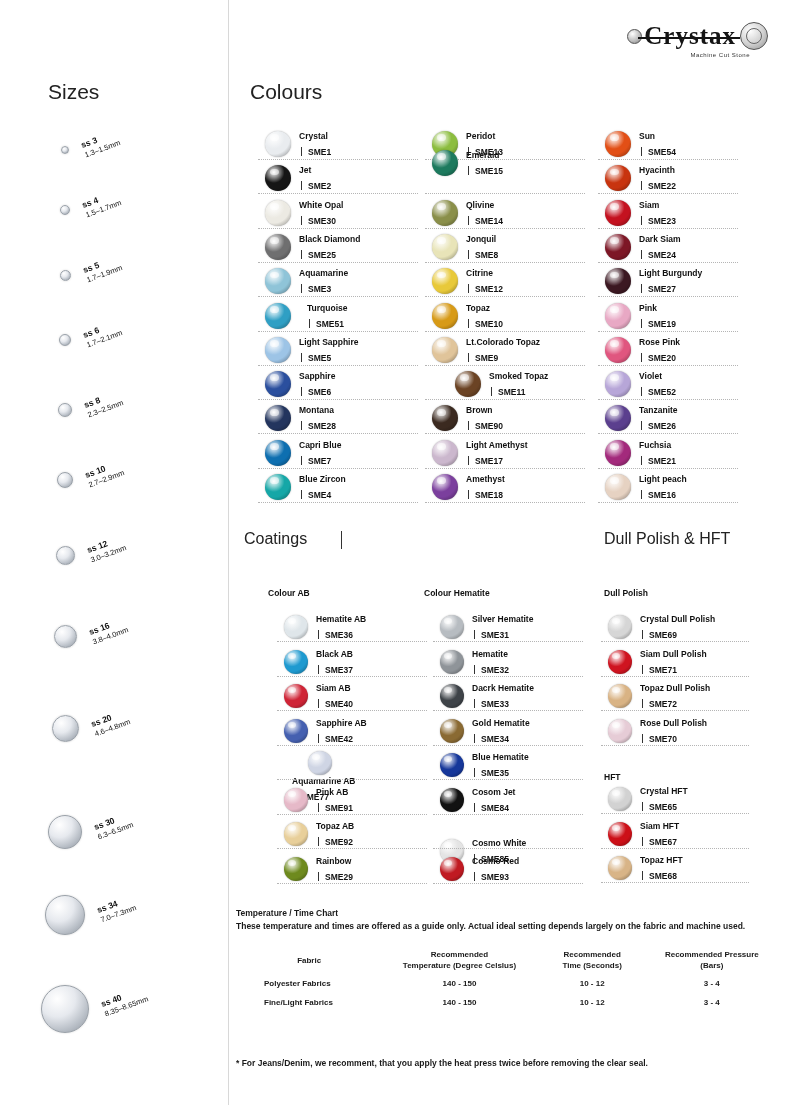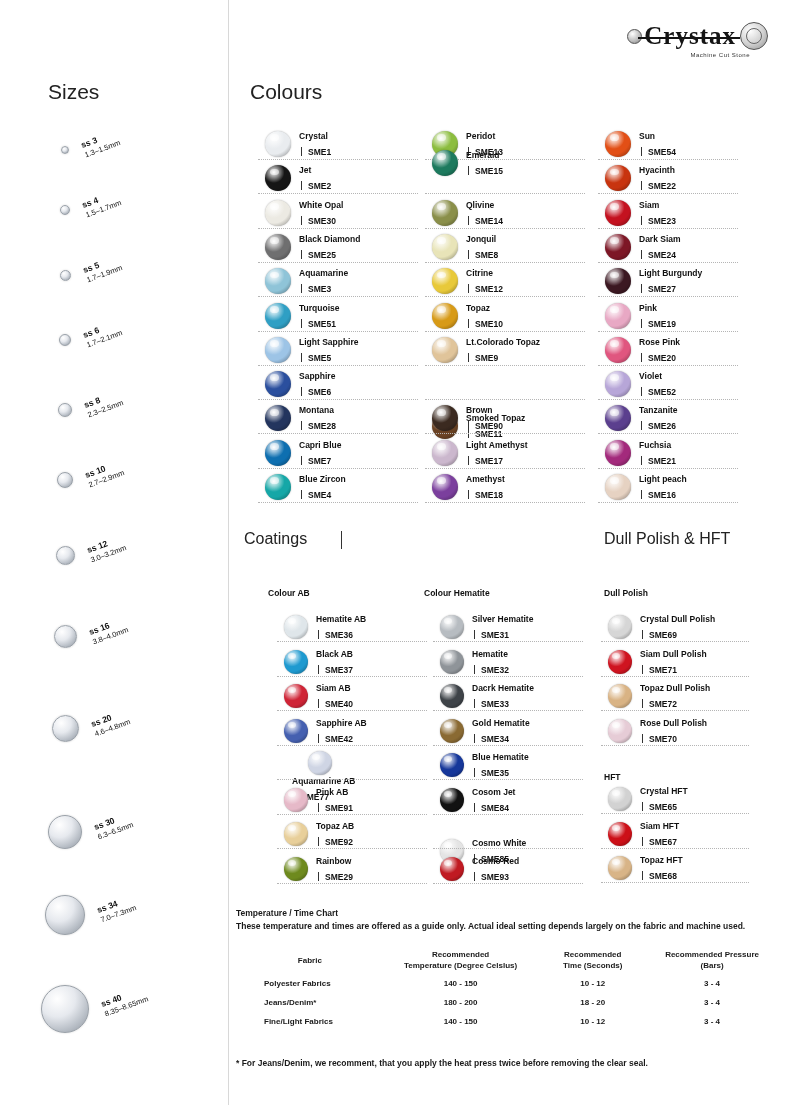--- a/index.html
+++ b/index.html
@@ -210,21 +210,21 @@
     </div>
     <div class="dotline" style="left: 258px; top: 261.9px; width: 160px;"></div>
     <div class="col-item" style="left: 265px; top: 267.2px;">
       <div class="gem lg" style="background: radial-gradient(circle at 34% 28%, rgb(255, 255, 255) 0%, rgb(143, 196, 216) 42%, rgb(143, 196, 216) 62%, rgba(0, 0, 0, 0.45) 100%), rgb(143, 196, 216);"></div>
       <div class="txt">
         <div class="nm">Aquamarine</div>
         <div class="code">SME3</div>
       </div>
     </div>
     <div class="dotline" style="left: 258px; top: 296.2px; width: 160px;"></div>
-    <div class="col-item" style="left: 265px; top: 301.5px;">
+    <div class="col-item" style="left: 265px; top: 301.5px; gap: 8px;">
       <div class="gem lg" style="background: radial-gradient(circle at 34% 28%, rgb(255, 255, 255) 0%, rgb(47, 159, 196) 42%, rgb(47, 159, 196) 62%, rgba(0, 0, 0, 0.45) 100%), rgb(47, 159, 196);"></div>
       <div class="txt">
         <div class="nm">Turquoise</div>
         <div class="code">SME51</div>
       </div>
     </div>
     <div class="dotline" style="left: 258px; top: 330.5px; width: 160px;"></div>
     <div class="col-item" style="left: 265px; top: 335.8px;">
       <div class="gem lg" style="background: radial-gradient(circle at 34% 28%, rgb(255, 255, 255) 0%, rgb(157, 196, 230) 42%, rgb(157, 196, 230) 62%, rgba(0, 0, 0, 0.45) 100%), rgb(157, 196, 230);"></div>
       <div class="txt">
@@ -314,21 +314,21 @@
     </div>
     <div class="dotline" style="left: 425px; top: 330.5px; width: 160px;"></div>
     <div class="col-item" style="left: 432px; top: 335.8px;">
       <div class="gem lg" style="background: radial-gradient(circle at 34% 28%, rgb(255, 255, 255) 0%, rgb(224, 196, 154) 42%, rgb(224, 196, 154) 62%, rgba(0, 0, 0, 0.45) 100%), rgb(224, 196, 154);"></div>
       <div class="txt">
         <div class="nm">Lt.Colorado Topaz</div>
         <div class="code">SME9</div>
       </div>
     </div>
     <div class="dotline" style="left: 425px; top: 364.8px; width: 160px;"></div>
-    <div class="col-item" style="left: 432px; top: 370.1px; margin-top: 42px;">
+    <div class="col-item" style="left: 455px; top: 370.1px;">
       <div class="gem lg" style="background: radial-gradient(circle at 34% 28%, rgb(255, 255, 255) 0%, rgb(107, 67, 36) 42%, rgb(107, 67, 36) 62%, rgba(0, 0, 0, 0.45) 100%), rgb(107, 67, 36);"></div>
       <div class="txt">
         <div class="nm">Smoked Topaz</div>
         <div class="code">SME11</div>
       </div>
     </div>
     <div class="dotline" style="left: 425px; top: 399.1px; width: 160px;"></div>
     <div class="col-item" style="left: 432px; top: 404.4px;">
       <div class="gem lg" style="background: radial-gradient(circle at 34% 28%, rgb(255, 255, 255) 0%, rgb(59, 42, 32) 42%, rgb(59, 42, 32) 62%, rgba(0, 0, 0, 0.45) 100%), rgb(59, 42, 32);"></div>
       <div class="txt">
@@ -656,26 +656,20 @@
       </tr>
     </thead>
     <tbody id="temp-body">
         <tr>
           <td class="lbl">Polyester Fabrics</td>
           <td>140 - 150</td>
           <td>10 - 12</td>
           <td>3 - 4</td>
         </tr>
         <tr>
-          <td class="lbl">Jeans/Denim*</td>
-          <td>180 - 200</td>
-          <td>18 - 20</td>
-          <td>3 - 4</td>
-        </tr>
-        <tr>
           <td class="lbl">Fine/Light Fabrics</td>
           <td>140 - 150</td>
           <td>10 - 12</td>
           <td>3 - 4</td>
         </tr>
       </tbody>
   </table>
 </div>
 <div id="foot">* For Jeans/Denim, we recomment, that you apply the heat press twice before removing the clear seal.</div>
 

